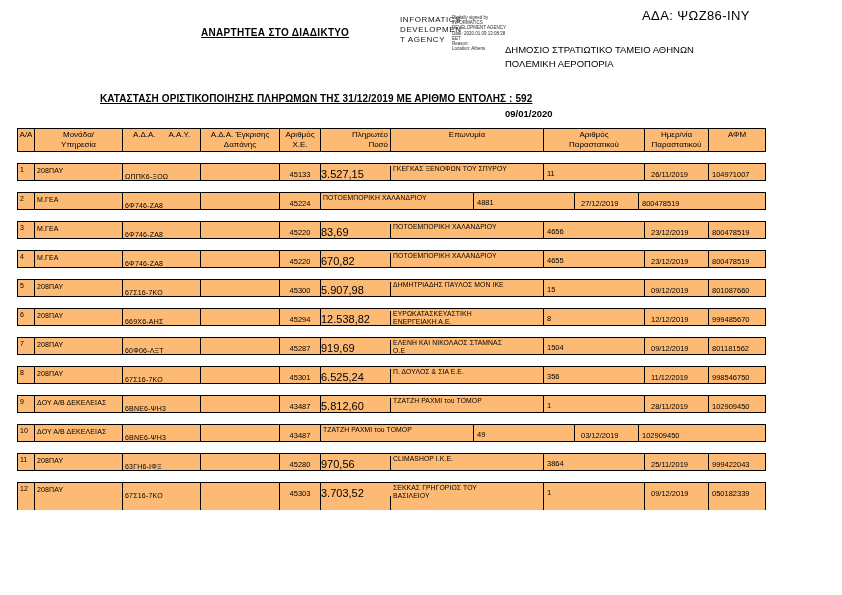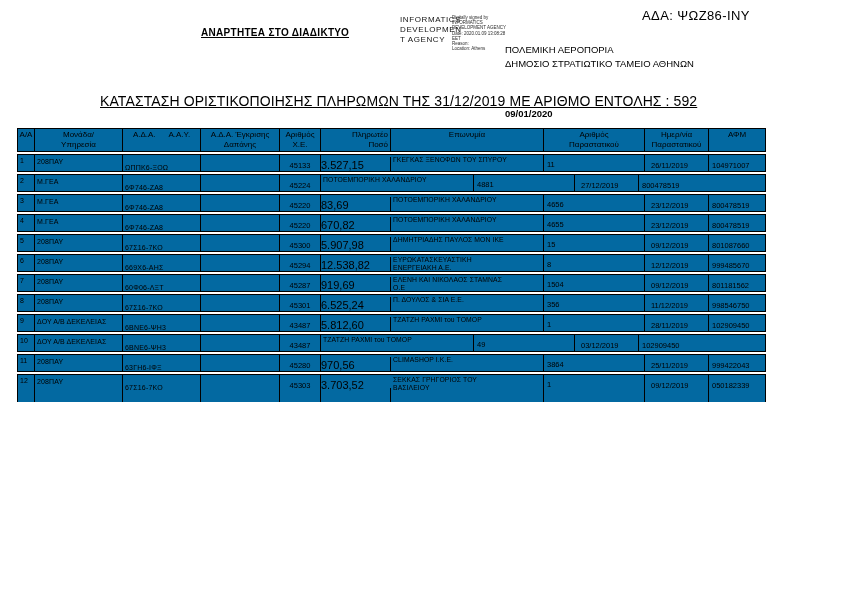--- a/index.html
+++ b/index.html
@@ -12,25 +12,25 @@
 
   #ada-top{left:642px;top:8px;font-size:13px;letter-spacing:.4px;}
   #posted{left:201px;top:27px;font-size:10px;font-weight:bold;text-decoration:underline;letter-spacing:.3px;}
 
   #sig-agency{left:400px;top:15px;font-size:8px;line-height:10px;letter-spacing:.6px;color:#141414;white-space:pre-line;}
   #sig-tiny{left:452px;top:15px;font-size:4.5px;line-height:5.2px;color:#2b2b2b;white-space:pre-line;}
 
   #org-block{left:505px;top:43px;font-size:9.5px;line-height:13.5px;}
   #org-block .date{font-weight:bold;margin-top:37px;}
 
-  #doc-title{left:100px;top:93px;font-size:14px;font-weight:normal;text-decoration:underline;letter-spacing:.1px;}
+  #doc-title{left:100px;top:93px;font-size:10px;font-weight:bold;text-decoration:underline;letter-spacing:.1px;}
 
   
   #payments-table{left:17px;top:128px;width:749px;}
-  .hrow,.row{display:flex;border:1px solid #000;box-sizing:border-box;margin-bottom:2px;background:#0369a1;}
+  .hrow,.row{display:flex;border:1px solid #000;box-sizing:border-box;margin-bottom:11px;background:#fdba74;}
   .hrow{height:24px;}
   .row{height:18px;position:relative;}
   #table-body .row:last-child{border-bottom:none;height:28px;}
 
   .cell{box-sizing:border-box;border-right:1px solid #000;overflow:hidden;}
   .w-aa{width:17px;}  .w-unit{width:88px;} .w-ada{width:78px;} .w-appr{width:79px;}
   .w-xe{width:41px;}  .w-amt{width:70px;}  .w-co{width:153px;} .w-no{width:101px;}
   .w-date{width:64px;} .w-afm{width:58px;border-right:none;flex:1;}
 
   
@@ -61,22 +61,22 @@
 T AGENCY</div>
 <div class="abs" id="sig-tiny">Digitally signed by
 INFORMATICS
 DEVELOPMENT AGENCY
 Date: 2020.01.09 13:08:28
 EET
 Reason:
 Location: Athens</div>
 
 <div class="abs" id="org-block">
+  <div>ΔΗΜΟΣΙΟ ΣΤΡΑΤΙΩΤΙΚΟ ΤΑΜΕΙΟ ΑΘΗΝΩΝ</div>
   <div>ΠΟΛΕΜΙΚΗ ΑΕΡΟΠΟΡΙΑ</div>
-  <div>ΔΗΜΟΣΙΟ ΣΤΡΑΤΙΩΤΙΚΟ ΤΑΜΕΙΟ ΑΘΗΝΩΝ</div>
   <div class="date">09/01/2020</div>
 </div>
 
 <div class="abs" id="doc-title">ΚΑΤΑΣΤΑΣΗ ΟΡΙΣΤΙΚΟΠΟΙΗΣΗΣ ΠΛΗΡΩΜΩΝ ΤΗΣ 31/12/2019 ΜΕ ΑΡΙΘΜΟ ΕΝΤΟΛΗΣ : 592</div>
 
 <div class="abs" id="payments-table">
   <div class="hrow">
     <div class="cell w-aa hc">Α/Α</div>
     <div class="cell w-unit hc">Μονάδα/
 Υπηρεσία</div>

